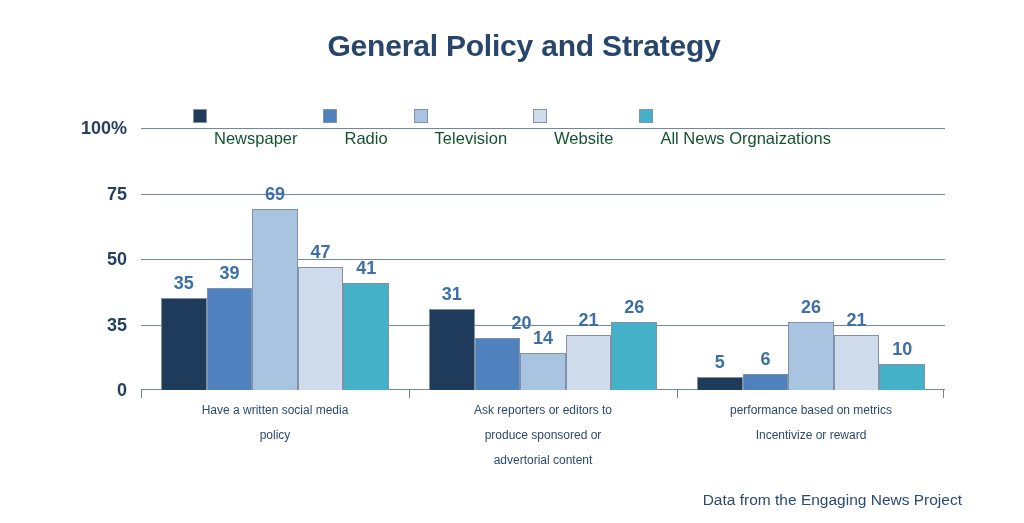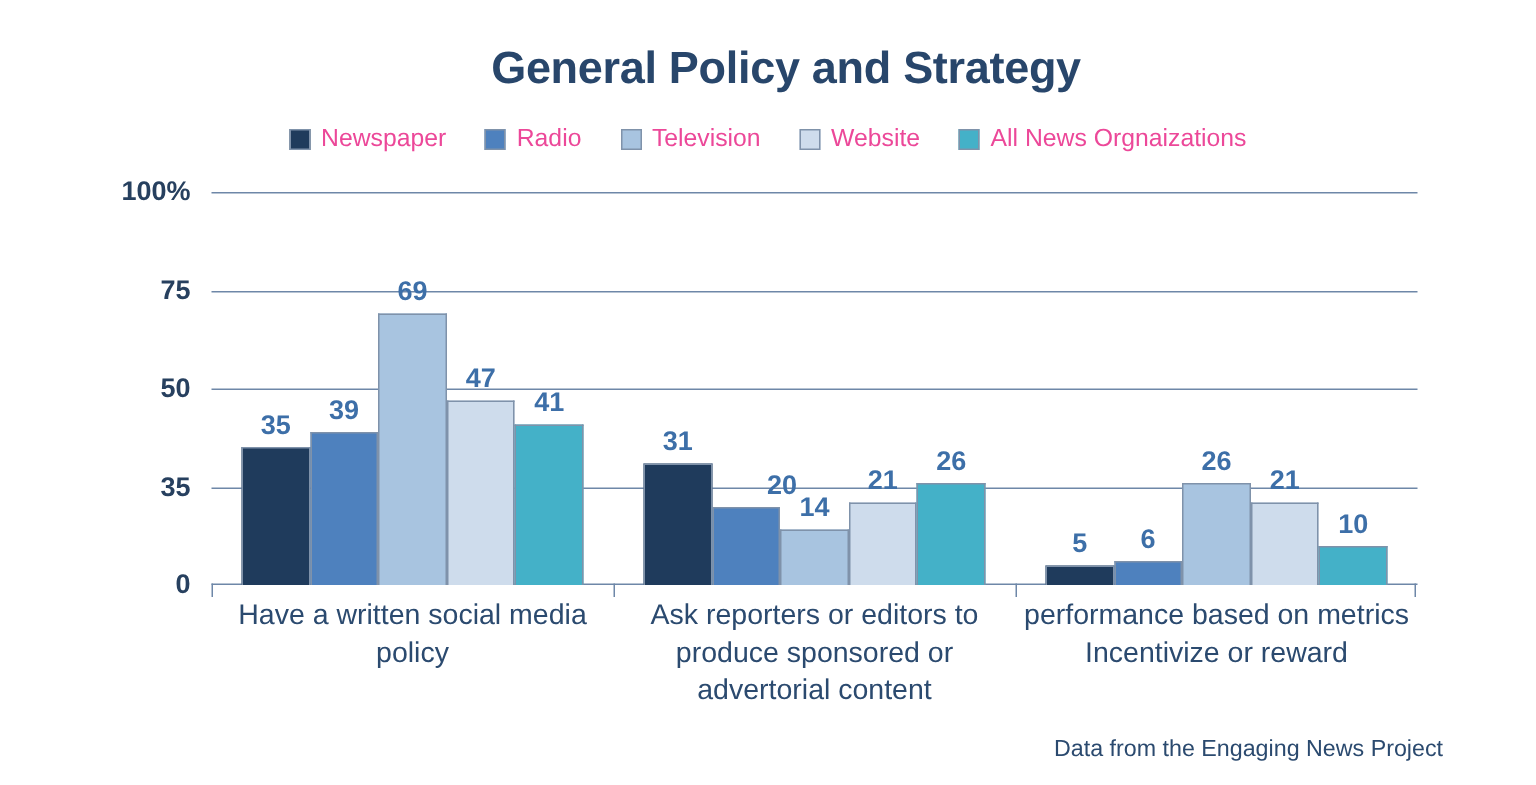--- a/index.html
+++ b/index.html
@@ -51,22 +51,23 @@
   }
   .legend-swatch {
     width: 14px;
     height: 14px;
     border: 1px solid #7F92AA;
     box-sizing: border-box;
     flex: 0 0 auto;
   }
   .legend-label {
     font-size: 16.5px;
-    color: #ec4899;
+    color: #14532d;
     white-space: nowrap;
+    margin-top: 46px;
   }
 
   
   .plot {
     position: absolute;
     left: 141px;
     top: 128px;
     width: 804px;
     height: 262px;
   }
@@ -156,21 +157,21 @@
     position: absolute;
     left: 141px;
     top: 398px;
     width: 804px;
     height: 80px;
   }
   .cat-label {
     position: absolute;
     top: 0;
     text-align: center;
-    font-size: 19px;
+    font-size: 12px;
     line-height: 25px;
     color: #2B4A6F;
   }
 
   
   .source-note {
     position: absolute;
     right: 62px;
     bottom: 14px;
     font-size: 15.5px;

